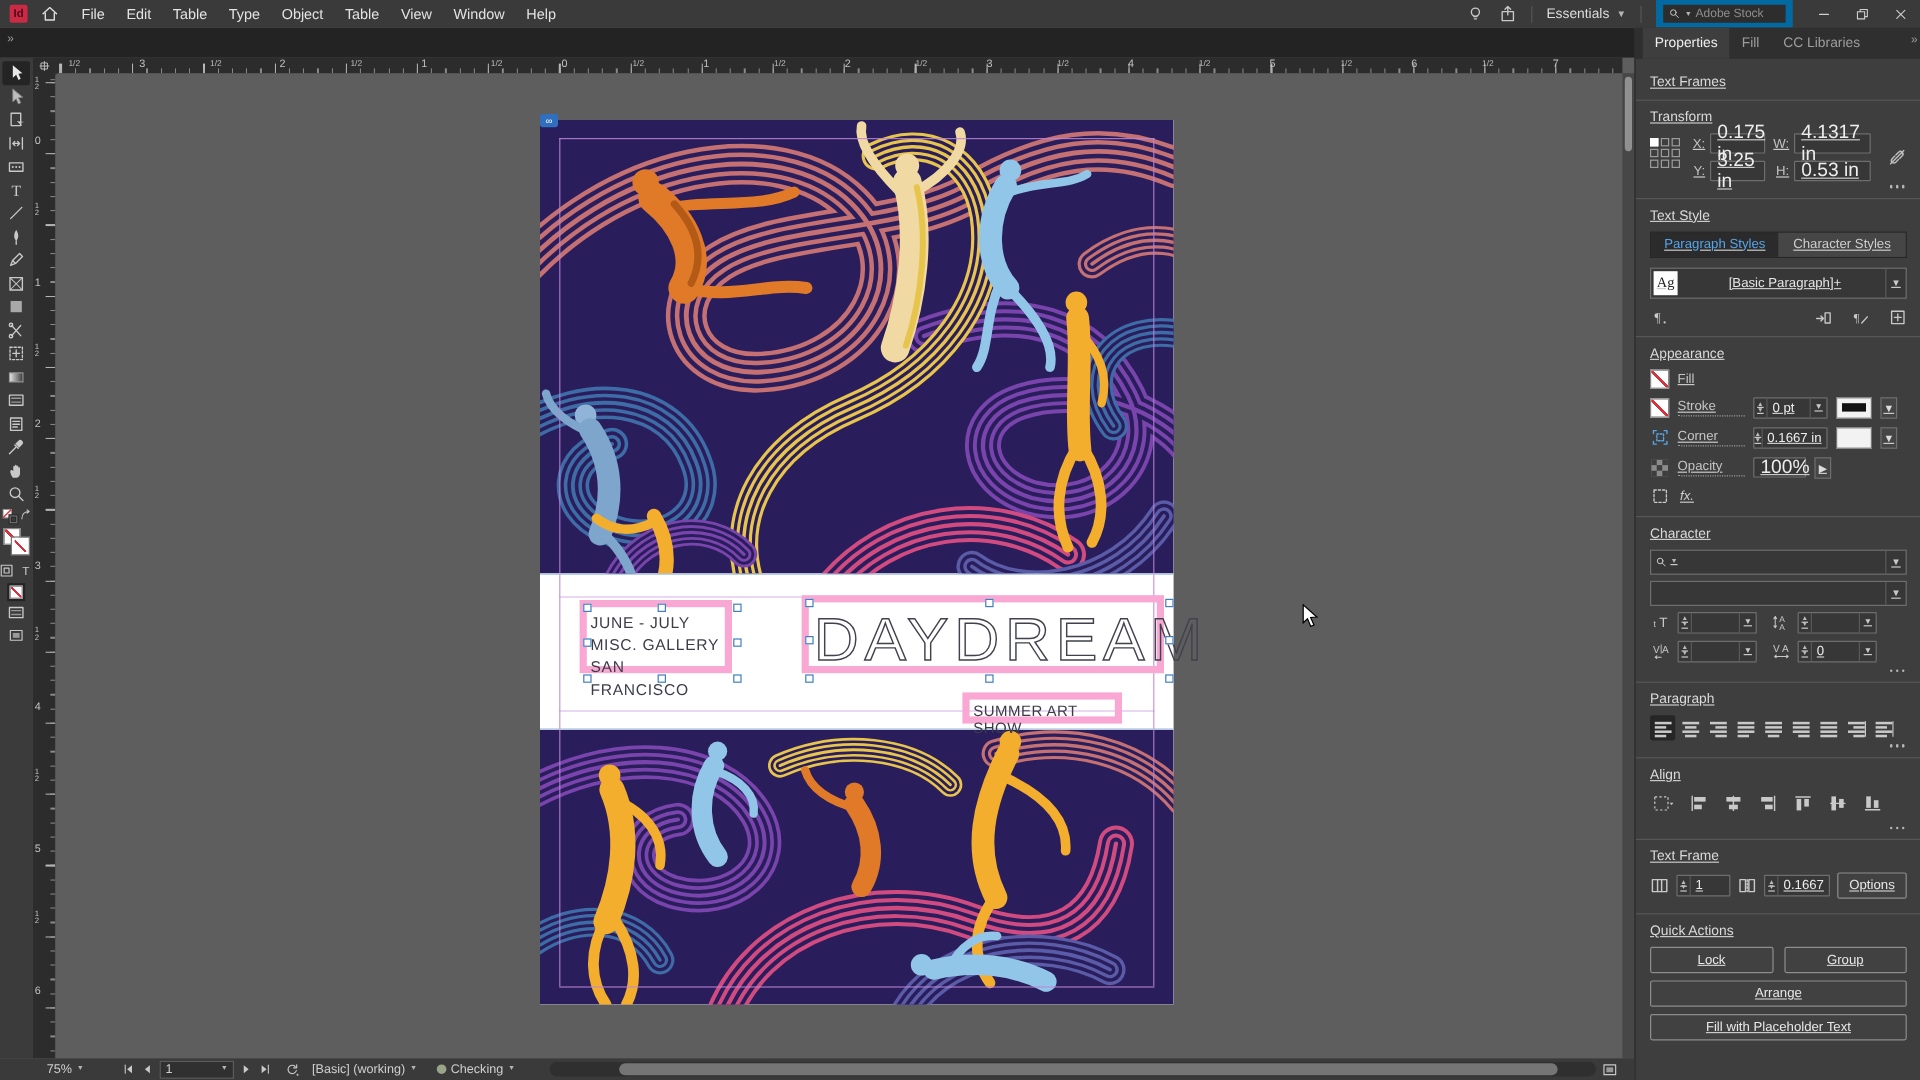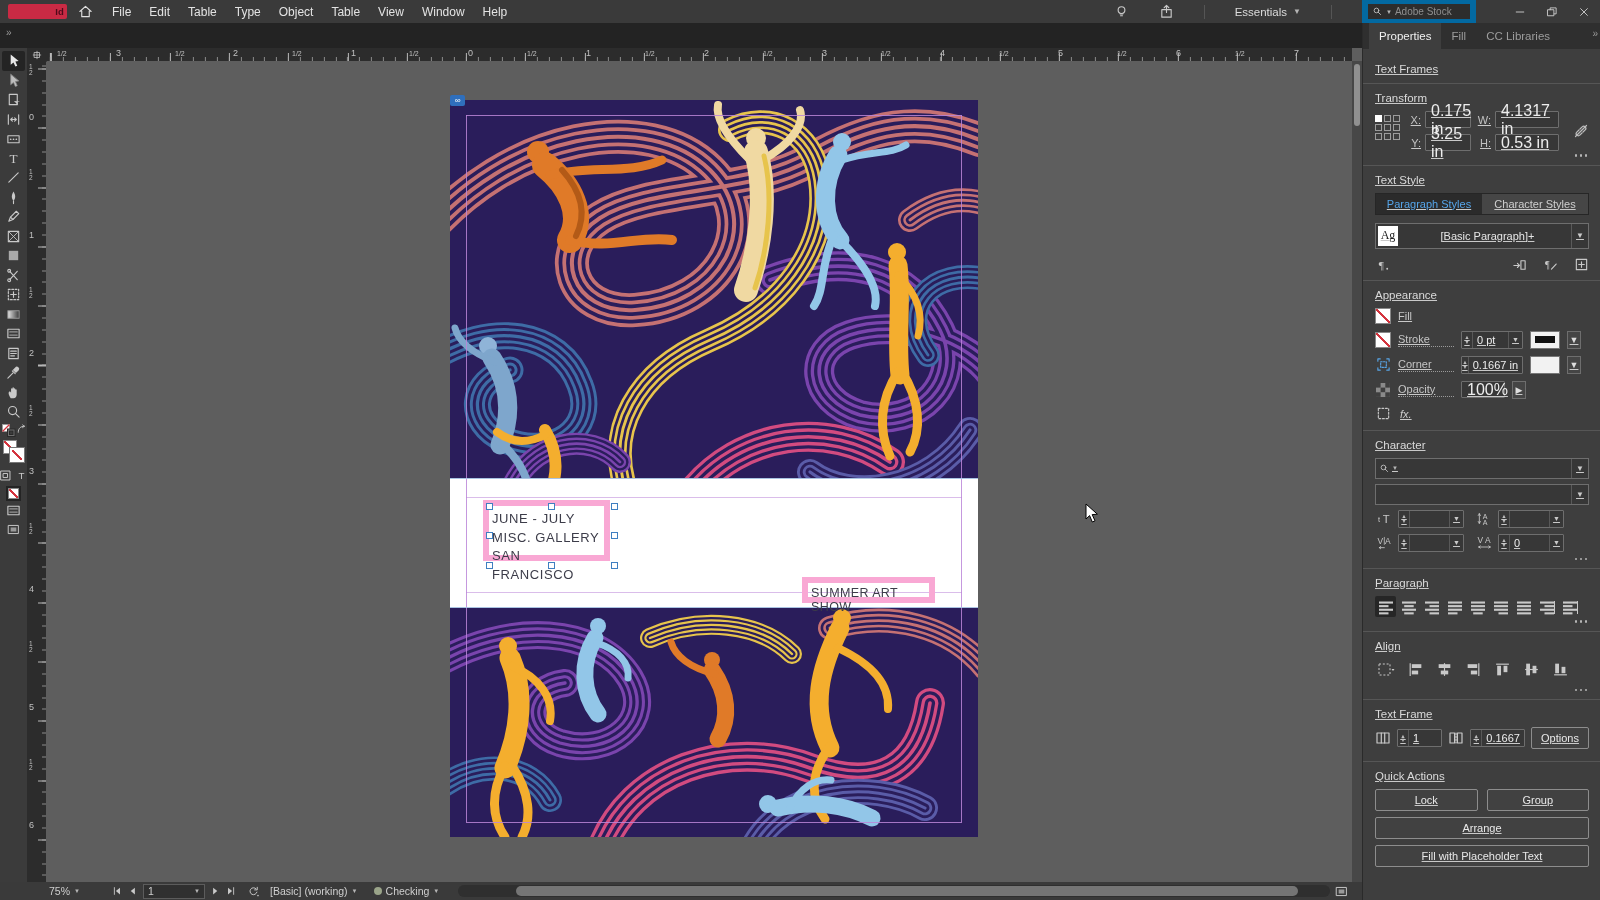--- a/index.html
+++ b/index.html
@@ -6,25 +6,25 @@
   #app{position:relative;width:1600px;height:900px;background:#5e5e5e;overflow:hidden;
        font-family:"Liberation Sans",sans-serif;color:#ddd;font-size:12px;}
   .icon{display:inline-flex;align-items:center;justify-content:center;}
   .icon svg{display:block;}
 
   
   .menubar{position:absolute;left:0;top:0;width:1600px;height:23px;background:#3a3a3a;
            display:flex;align-items:center;z-index:9;}
   .idlogo{width:15px;height:15px;margin:0 9px 0 8px;background:#c92a44;color:#50091a;
           font-weight:bold;font-size:9.5px;display:flex;align-items:center;justify-content:center;
-          border-radius:2px;padding-left:44px;}
+          border-radius:2px;}
   .home-ic{margin:0 10px 0 2px;}
   .menus{display:flex;align-items:center;}
   .menu-item{padding:0 9px;font-size:12px;color:#e3e3e3;cursor:default;}
-  .mb-right{position:absolute;right:0;top:0;height:23px;display:flex;align-items:center;gap:30px;padding-right:10px;}
+  .mb-right{position:absolute;right:0;top:0;height:23px;display:flex;align-items:center;gap:12px;padding-right:10px;}
   .mb-sep{width:1px;height:14px;background:#555;}
   .workspace{display:flex;align-items:center;gap:6px;font-size:11.5px;color:#dcdcdc;}
   .chev{font-size:8px;color:#b5b5b5;}
   .searchbox{width:94px;height:15px;background:#2d2d2d;border:6px solid #0369a1;border-radius:2px;
              display:flex;align-items:center;gap:3px;padding:0 4px;font-size:10px;color:#8f8f8f;}
   .winbtns{display:flex;align-items:center;gap:20px;margin-left:8px;}
 
   
   .tabbar{position:absolute;left:0;top:23px;width:1600px;height:25px;background:#232323;z-index:8;}
   .tb-chev{position:absolute;left:6px;top:4px;color:#9a9a9a;font-size:10px;letter-spacing:-1px;}
@@ -645,37 +645,48 @@
         </div>
       <div class="handle" style="left: -3.5px; top: -3.5px;"></div>
           <div class="handle" style="left: 59px; top: -3.5px;"></div>
           <div class="handle" style="left: 121.5px; top: -3.5px;"></div>
           <div class="handle" style="left: -3.5px; top: 26px;"></div>
           <div class="handle" style="left: 121.5px; top: 26px;"></div>
           <div class="handle" style="left: -3.5px; top: 55.5px;"></div>
           <div class="handle" style="left: 59px; top: 55.5px;"></div>
           <div class="handle" style="left: 121.5px; top: 55.5px;"></div>
         </div>
+      <div class="tframe" id="frameTitle" style="left:218px;top:396px;width:302px;height:65px">
+        <div class="txt-title">DAYDREAM</div>
+      <div class="handle" style="left: -3.5px; top: -3.5px;"></div>
+          <div class="handle" style="left: 146.5px; top: -3.5px;"></div>
+          <div class="handle" style="left: 296.5px; top: -3.5px;"></div>
+          <div class="handle" style="left: -3.5px; top: 28px;"></div>
+          <div class="handle" style="left: 296.5px; top: 28px;"></div>
+          <div class="handle" style="left: -3.5px; top: 59.5px;"></div>
+          <div class="handle" style="left: 146.5px; top: 59.5px;"></div>
+          <div class="handle" style="left: 296.5px; top: 59.5px;"></div>
+        </div>
       <div class="tframe" style="left:352px;top:477px;width:133px;height:26px">
         <div class="txt-sub">SUMMER ART SHOW</div>
       </div>
       <div class="link-badge" style="left:0px;top:-5px;font-size:8px">∞</div>
     </div>
 
     <svg class="cursor" style="left:1039px;top:442px" width="14" height="20" viewBox="0 0 14 20">
       <path d="M1,1 L1,16 L4.6,12.6 L7.3,19 L10,17.8 L7.2,11.6 L12.4,11.2 Z" fill="#fff" stroke="#000" stroke-width="1"></path>
     </svg>
   </div>
 
   <div class="vscroll">
       <div class="vthumb"></div>
     </div>
 
   <div class="statusbar">
-    <div class="sb-item" style="margin-left:44px;width:52px">
+    <div class="sb-item" style="margin-left:34px;width:52px">
       <span>75%</span>
       <span class="chev" style="font-size:6px">▼</span>
     </div>
     <div class="sb-item">
       <span class="icon">
           <svg width="12" height="12" viewBox="0 0 16 16" fill="none" stroke="#c9c9c9" stroke-width="1.2" stroke-linecap="round" stroke-linejoin="round">
             <path d="M4.5,3.5 V12.5"></path>
             <path d="M12,3.5 L6.5,8 L12,12.5 Z" fill="#c9c9c9" stroke="none"></path>
           </svg>
         </span>

